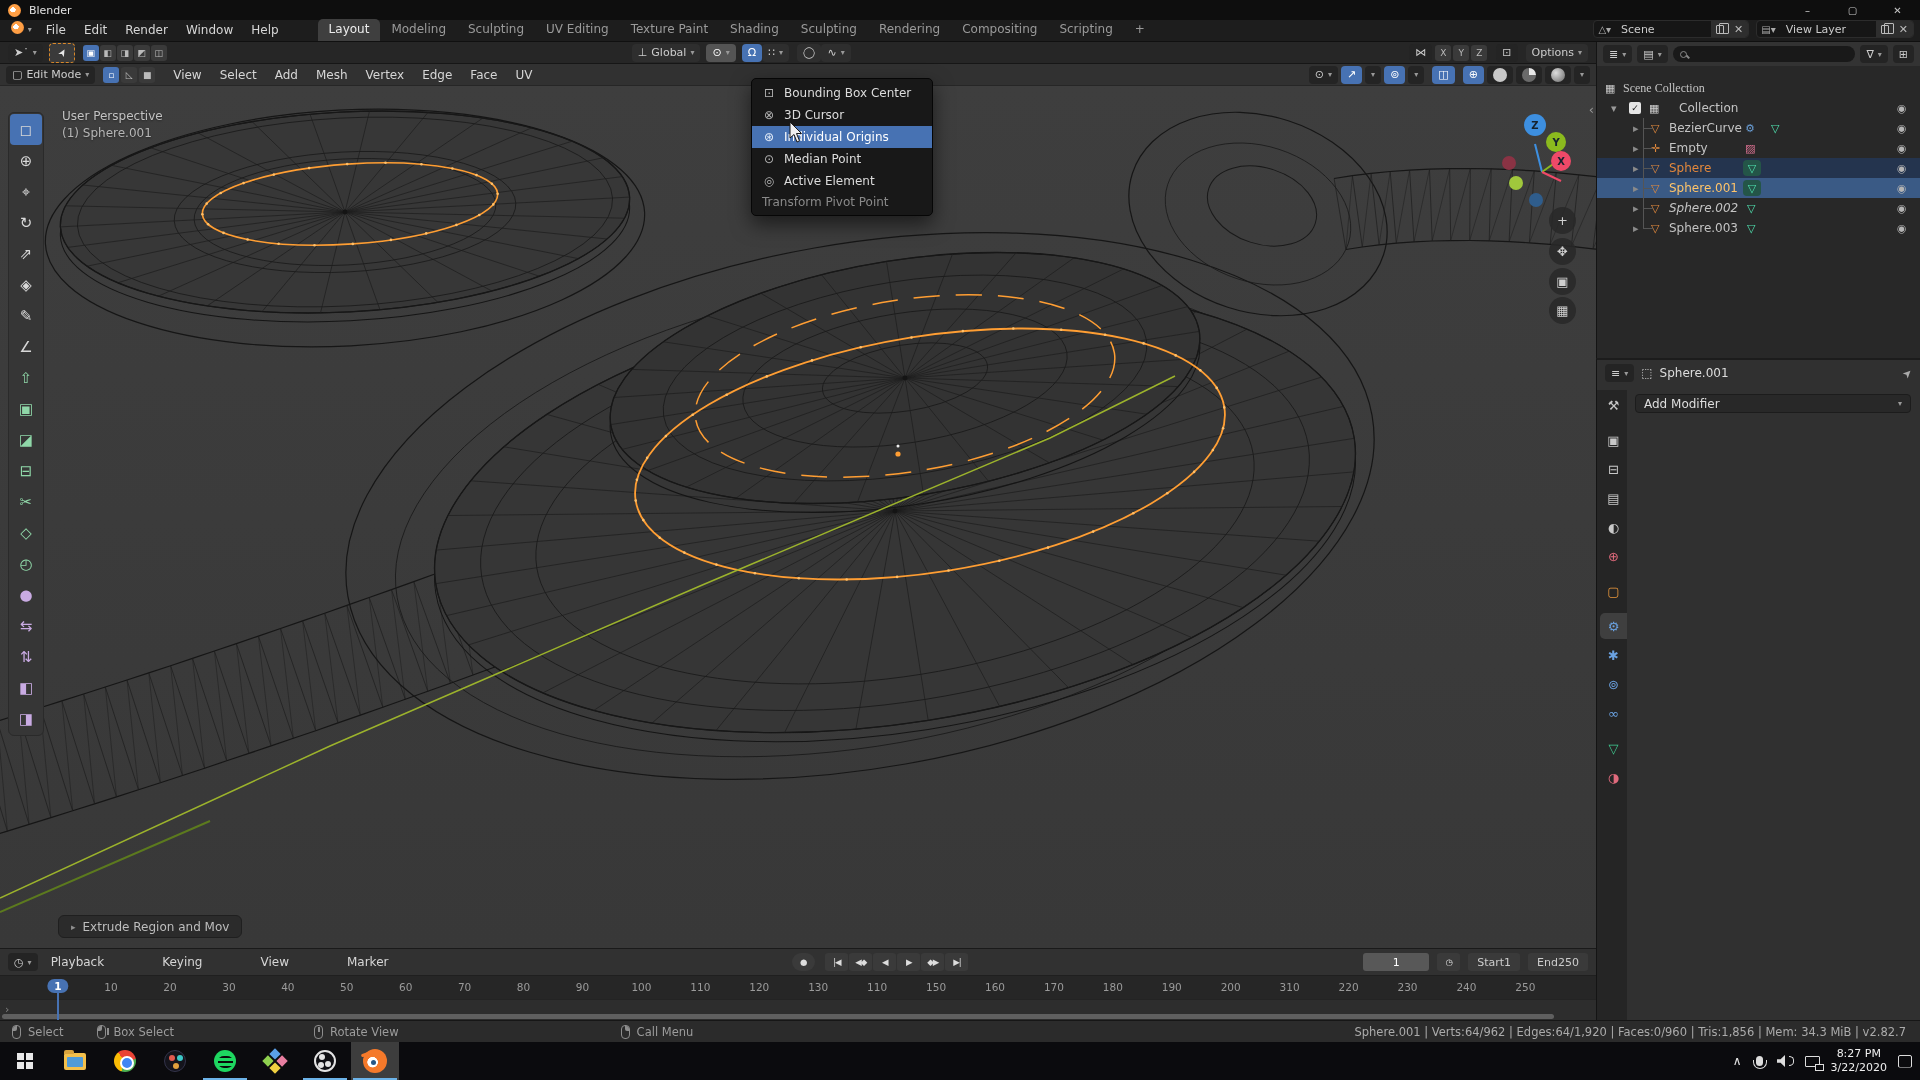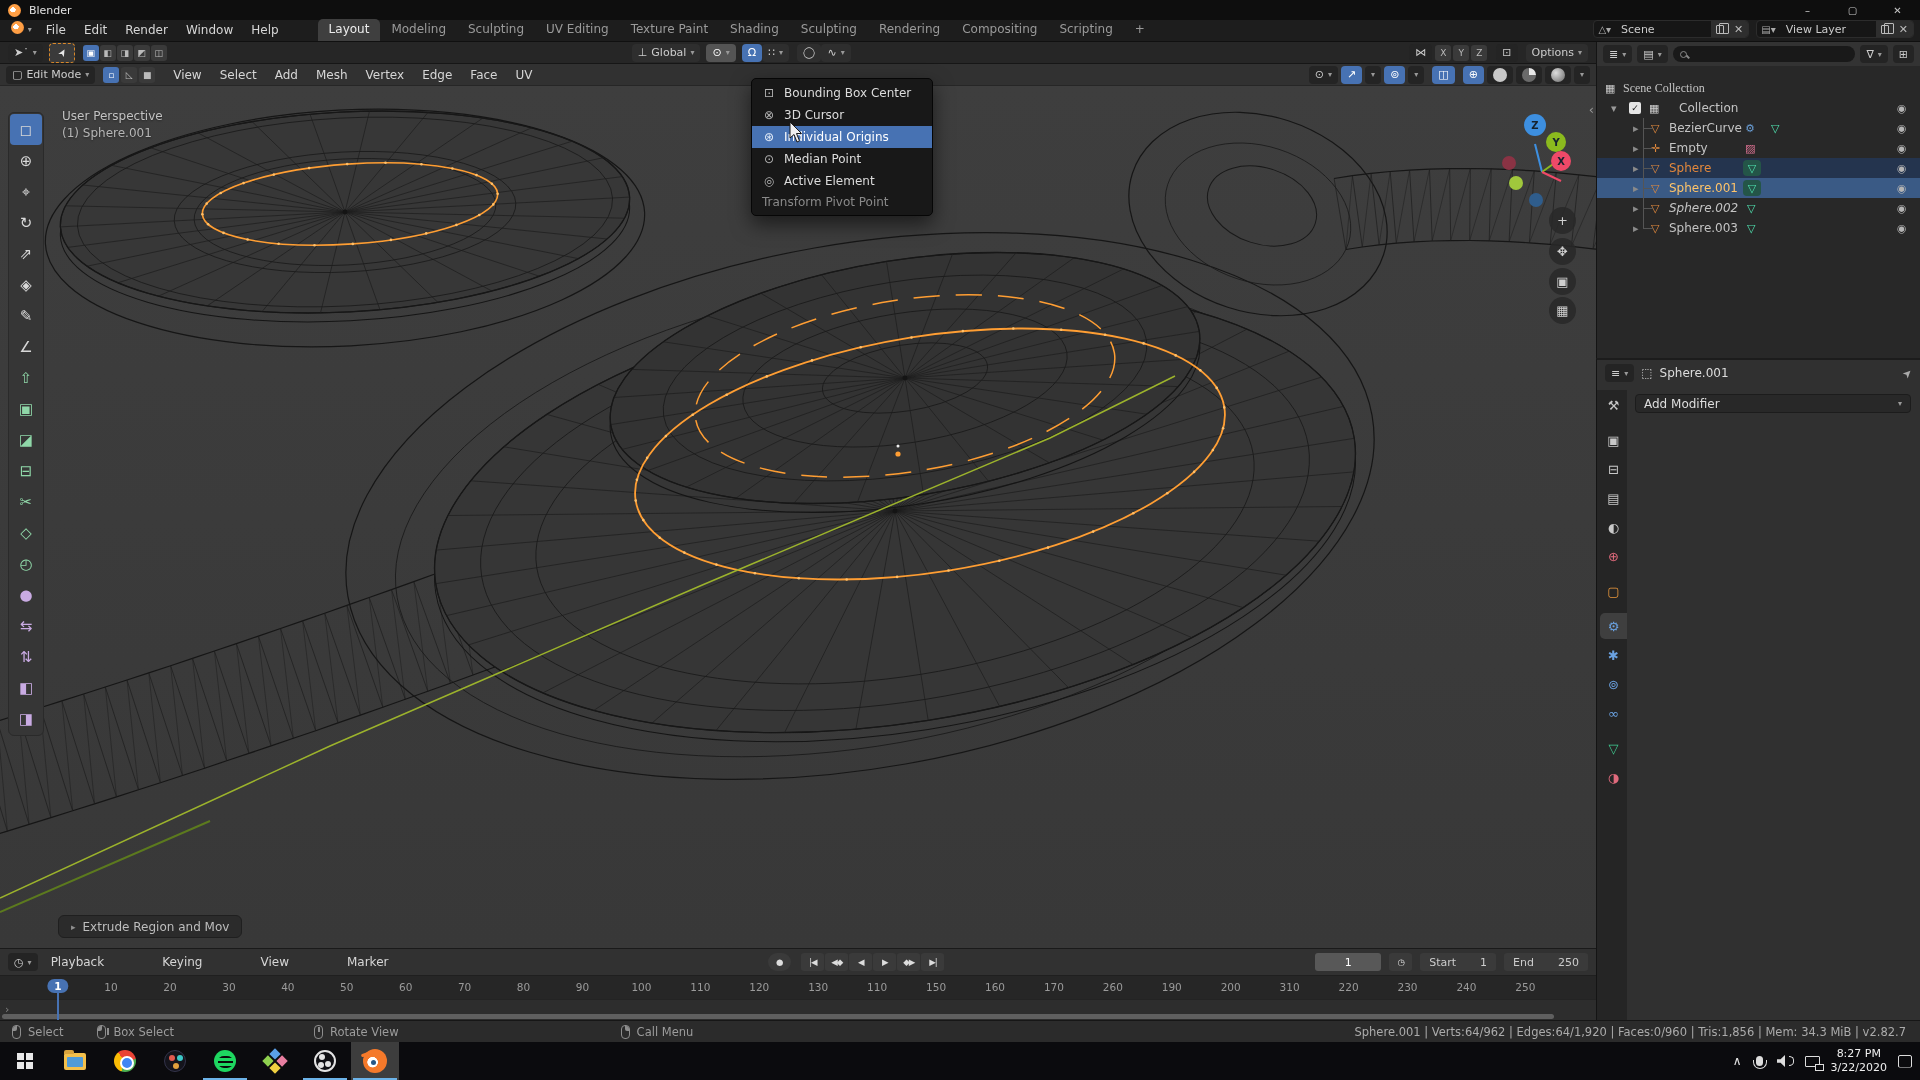--- a/index.html
+++ b/index.html
@@ -135,21 +135,21 @@
           font-size:10.5px;font-weight:bold;padding:1px 7px;border-radius:9px;}
   #playhead{position:absolute;left:57px;top:44px;bottom:0;width:2px;background:#4772b3;}
   #tl-track{position:relative;height:22px;background:#2d2d2d;border-top:1px solid #232323;}
   .hscroll{position:absolute;left:2px;width:1552px;bottom:2px;height:5px;background:#5f5f5f;border-radius:3px;}
   .tbtn{min-width:23px;height:18px;background:#3a3a3a;border-radius:3px;display:flex;align-items:center;
         justify-content:center;color:#ddd;font-size:8.5px;letter-spacing:-1px;padding:0 3px;}
   #transport{display:flex;gap:1px;margin-left:6px;}
   #framefield{width:66px;height:18px;background:#585858;border-radius:3px;color:#fff;display:flex;
               align-items:center;justify-content:center;font-size:11px;margin-left:auto;}
   .sefield{height:18px;background:#3a3a3a;border-radius:3px;color:#ccc;display:flex;align-items:center;
-           padding:0 9px;gap:24px;font-size:11px;}
+           padding:0 9px;gap:0;font-size:11px;}
 
   
   #statusbar{position:absolute;left:0;top:1020px;width:1920px;height:22px;background:#2b2b2b;
              border-top:1px solid #161616;display:flex;align-items:center;padding-left:6px;
              color:#9c9c9c;font-size:11.5px;}
   .mouseic{width:9px;height:14px;border:1px solid #8d8d8d;border-radius:4px;position:relative;flex:none;}
   .mouseic.lm::after{content:'';position:absolute;left:0;top:0;width:4px;height:5px;background:#8d8d8d;
                      border-radius:3px 0 2px 0;}
   .mouseic.mm::after{content:'';position:absolute;left:3px;top:1px;width:2px;height:5px;background:#8d8d8d;}
   .mouseic.rm::after{content:'';position:absolute;right:0;top:0;width:4px;height:5px;background:#8d8d8d;
@@ -745,21 +745,21 @@
         <span class="rlabel" style="left: 523.547px;">80</span>
         <span class="rlabel" style="left: 582.477px;">90</span>
         <span class="rlabel" style="left: 641.407px;">100</span>
         <span class="rlabel" style="left: 700.337px;">110</span>
         <span class="rlabel" style="left: 759.267px;">120</span>
         <span class="rlabel" style="left: 818.197px;">130</span>
         <span class="rlabel" style="left: 877.127px;">110</span>
         <span class="rlabel" style="left: 936.057px;">150</span>
         <span class="rlabel" style="left: 994.987px;">160</span>
         <span class="rlabel" style="left: 1053.92px; text-align: center;">170</span>
-        <span class="rlabel" style="left: 1112.85px;">260</span>
+        <span class="rlabel" style="left: 1112.85px;">180</span>
         <span class="rlabel" style="left: 1171.78px;">190</span>
         <span class="rlabel" style="left: 1230.71px;">200</span>
         <span class="rlabel" style="left: 1289.64px;">310</span>
         <span class="rlabel" style="left: 1348.57px;">220</span>
         <span class="rlabel" style="left: 1407.5px;">230</span>
         <span class="rlabel" style="left: 1466.43px;">240</span>
         <span class="rlabel" style="left: 1525.36px;">250</span>
       </div>
     <div id="tl-track">
       <span style="position:absolute;left:5px;top:3px;color:#808080;font-size:11px;">›</span>

